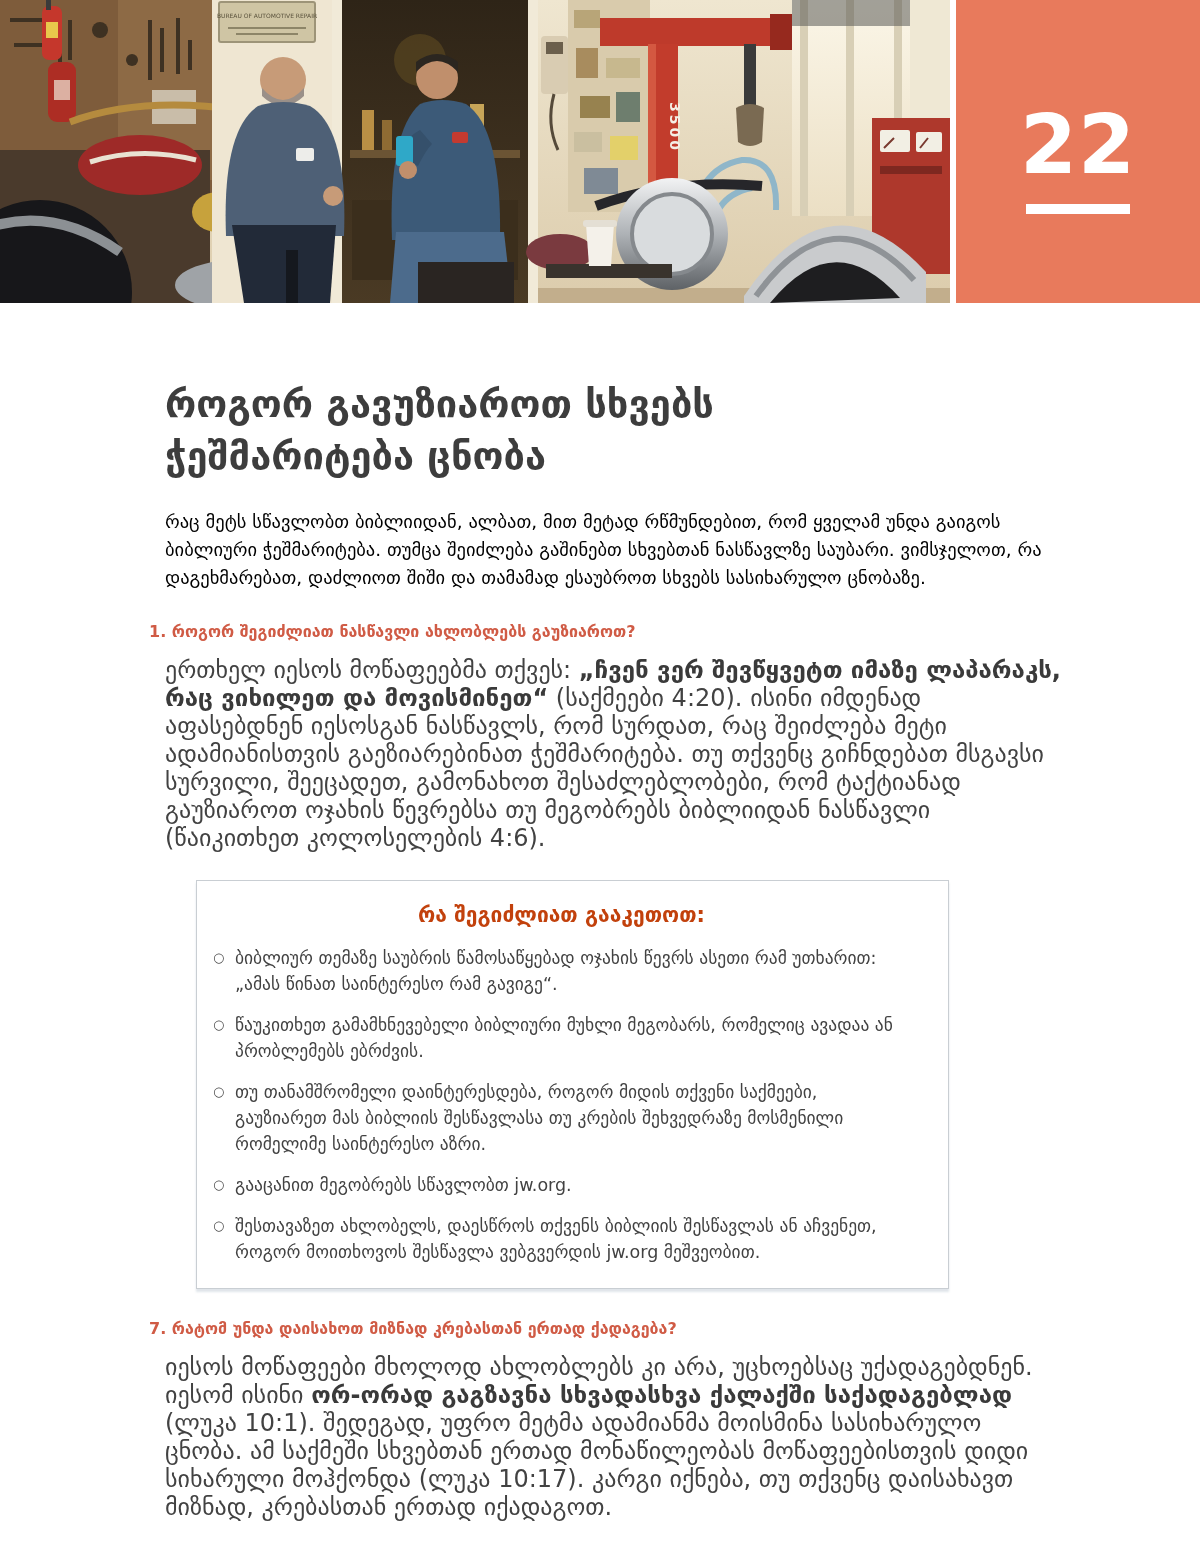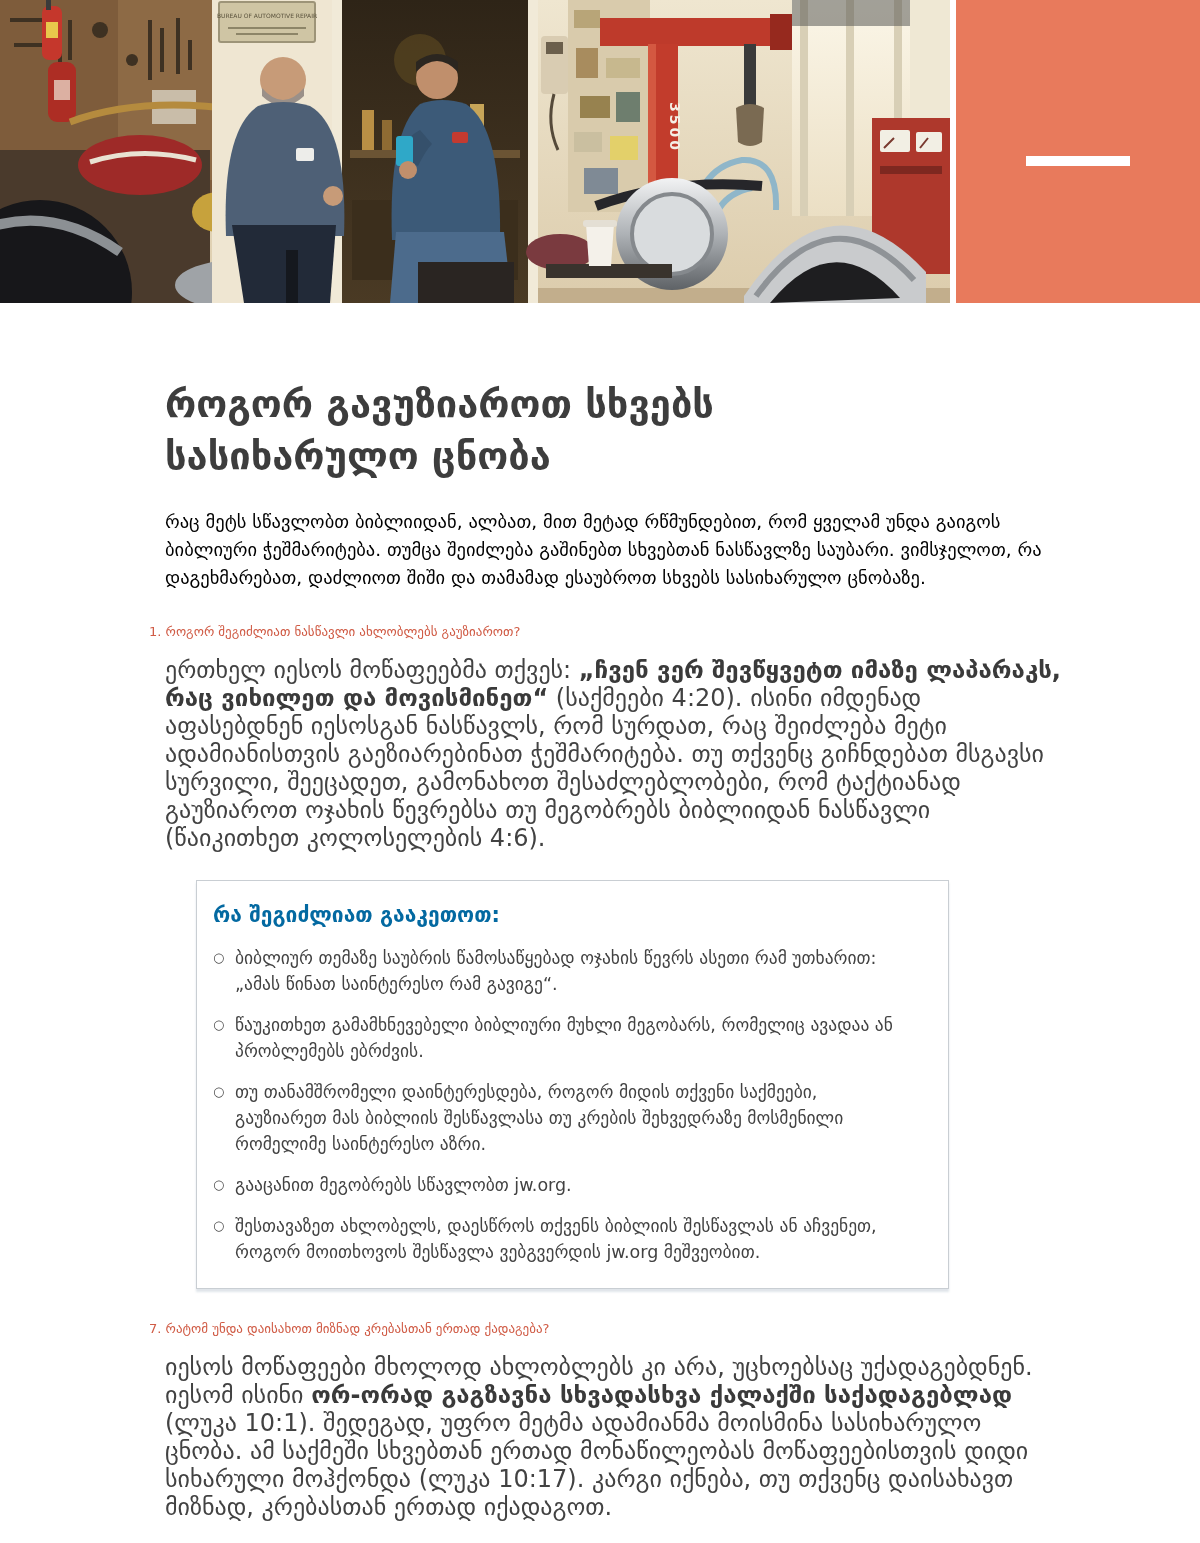--- a/index.html
+++ b/index.html
@@ -42,41 +42,41 @@
     margin: 52px 0 0 0;
     font-size: 38px; line-height: 52px;
     font-weight: 700; color: #3D3D3D;
   }
   .intro {
     margin-top: 26px;
     font-size: 18.5px; line-height: 28px; color: #000000;
   }
   .q-heading {
     margin: 26px 0 0 -16px;
-    font-size: 13px; line-height: 27px;
-    font-weight: 400; color: var(--heading, #D05B45);
+    font-size: 16px; line-height: 27px;
+    font-weight: 700; color: var(--heading, #D05B45);
   }
   .q-par {
     margin-top: 11px;
     font-size: 24px; line-height: 28px; color: #424242;
   }
   .q-par strong { font-weight: 700; color: #3A3A3A; }
   
   .box {
     box-sizing: border-box;
     margin: 28px 0 0 31px;
     width: 753px;
     border: 1px solid #C9CED3;
     background: #ffffff;
     box-shadow: 0 3px 2px rgba(165, 180, 195, 0.35);
     padding: 22px 38px 8px 16px;
   }
   .box-heading {
     margin: 0 0 18px 0;
-    font-size: 21px; font-weight: 700; color: #0369a1;
+    font-size: 21px; font-weight: 700; color: #c2410c; text-align: center;
   }
   .box-list { margin: 0; padding: 0; list-style: none; }
   .box-item {
     display: flex;
     margin: 0 0 15px 0;
     font-size: 17.5px; line-height: 26px; color: #424242;
   }
   .bullet {
     flex: 0 0 auto; width: 22px;
     font-size: 13px; line-height: 26px; color: #4A4A4A;
@@ -247,28 +247,29 @@
 
       <g>
         <rect x="546" y="264" width="126" height="14" fill="#39332D"></rect>
         <path d="M586 224 h 28 l -3 42 h -22 Z" fill="#F4F1EA"></path>
         <rect x="583" y="220" width="34" height="7" rx="3" fill="#E4DFD4"></rect>
       </g>
     </svg>
   </div>
 
   <div class="chapter">
+    <div class="chapter-number">22</div>
     <div class="chapter-bar"></div>
   </div>
 
   <div class="content">
 
     <h1 class="title">
       <div>როგორ გავუზიაროთ სხვებს</div>
-      <div>სასიხარულო ცნობა</div>
+      <div>ჭეშმარიტება ცნობა</div>
     </h1>
 
     <p class="intro">რაც მეტს სწავლობთ ბიბლიიდან, ალბათ, მით მეტად რწმუნდებით, რომ ყველამ უნდა გაიგოს ბიბლიური ჭეშმარიტება. თუმცა შეიძლება გაშინებთ სხვებთან ნასწავლზე საუბარი. ვიმსჯელოთ, რა დაგეხმარებათ, დაძლიოთ შიში და თამამად ესაუბროთ სხვებს სასიხარულო ცნობაზე.</p>
 
     <h2 class="q-heading">1. როგორ შეგიძლიათ ნასწავლი ახლობლებს გაუზიაროთ?</h2>
     <p class="q-par"><span>ერთხელ იესოს მოწაფეებმა თქვეს: </span><strong>„ჩვენ ვერ შევწყვეტთ იმაზე ლაპარაკს, რაც ვიხილეთ და მოვისმინეთ“</strong><span> (საქმეები 4:20). ისინი იმდენად აფასებდნენ იესოსგან ნასწავლს, რომ სურდათ, რაც შეიძლება მეტი ადამიანისთვის გაეზიარებინათ ჭეშმარიტება. თუ თქვენც გიჩნდებათ მსგავსი სურვილი, შეეცადეთ, გამონახოთ შესაძლებლობები, რომ ტაქტიანად გაუზიაროთ ოჯახის წევრებსა თუ მეგობრებს ბიბლიიდან ნასწავლი (წაიკითხეთ კოლოსელების 4:6).</span></p>
 
     <div class="box">
       <h3 class="box-heading">რა შეგიძლიათ გააკეთოთ:</h3>
       <ul class="box-list">

